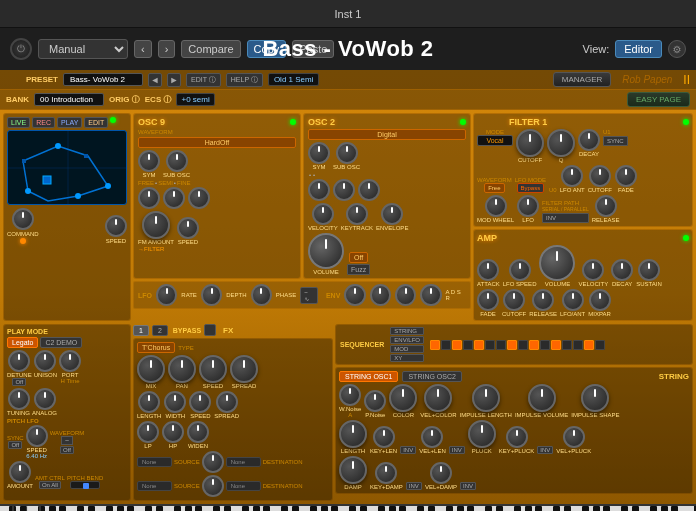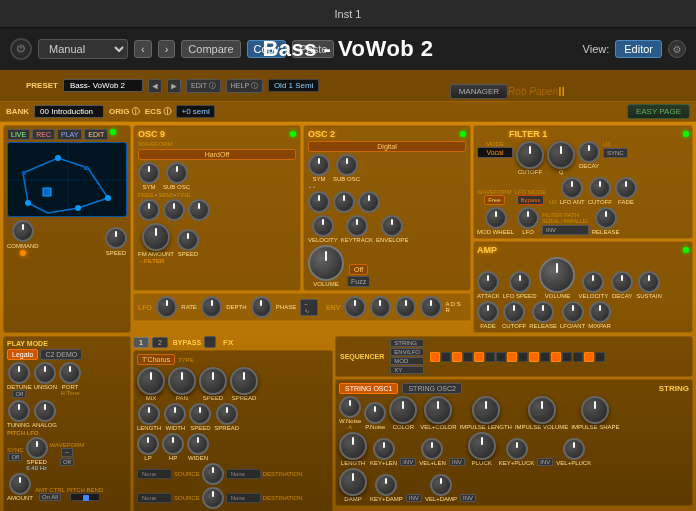--- a/index.html
+++ b/index.html
@@ -226,21 +226,21 @@
     <div style="width:14px;height:14px;background:#333;border:1px solid #555;border-radius:2px;display:flex;align-items:center;justify-content:center;cursor:pointer;">
         <span style="color:#aaa;font-size:9px;">◄</span>
       </div>
     <div style="width:14px;height:14px;background:#333;border:1px solid #555;border-radius:2px;display:flex;align-items:center;justify-content:center;cursor:pointer;">
         <span style="color:#aaa;font-size:9px;">►</span>
       </div>
     <button style="background:#333;border:1px solid #555;color:#aaa;font-size:7px;padding:1px 4px;border-radius:2px;cursor:pointer;">EDIT ⓘ</button>
     <button style="background:#333;border:1px solid #555;color:#aaa;font-size:7px;padding:1px 4px;border-radius:2px;cursor:pointer;">HELP ⓘ</button>
     <div style="background:#111;border:1px solid #444;color:#88ccff;font-size:8px;padding:1px 5px;border-radius:2px;">Old 1 Semi</div>
 
-    <div style="flex:1;display:flex;align-items:center;justify-content:center;gap:0;margin-top:12px;">
+    <div style="flex:1;display:flex;align-items:center;justify-content:flex-end;gap:11px;">
       <button style="background:linear-gradient(180deg,#3a3a3a,#222);border:1px solid #555;color:#aaa;font-size:8px;padding:2px 8px;border-radius:3px;cursor:pointer;">MANAGER</button>
 
       <div style="color:#aa6600;font-size:10px;font-style:italic;">Rob Papen</div>
       <span style="color:#ffaa00;font-size:12px;vertical-align:super;">II</span>
     </div>
   </div>
 
   <div style="display:flex;align-items:center;background:rgba(0,0,0,0.35);padding:2px 6px;gap:5px;border-bottom:1px solid rgba(255,150,0,0.2);">
     <span style="color:#ffcc66;font-size:8px;font-weight:bold;">BANK</span>
     <div style="background:#111;border:1px solid #555;color:#fff;font-size:8px;padding:1px 5px;border-radius:2px;min-width:70px;">00 Introduction</div>

